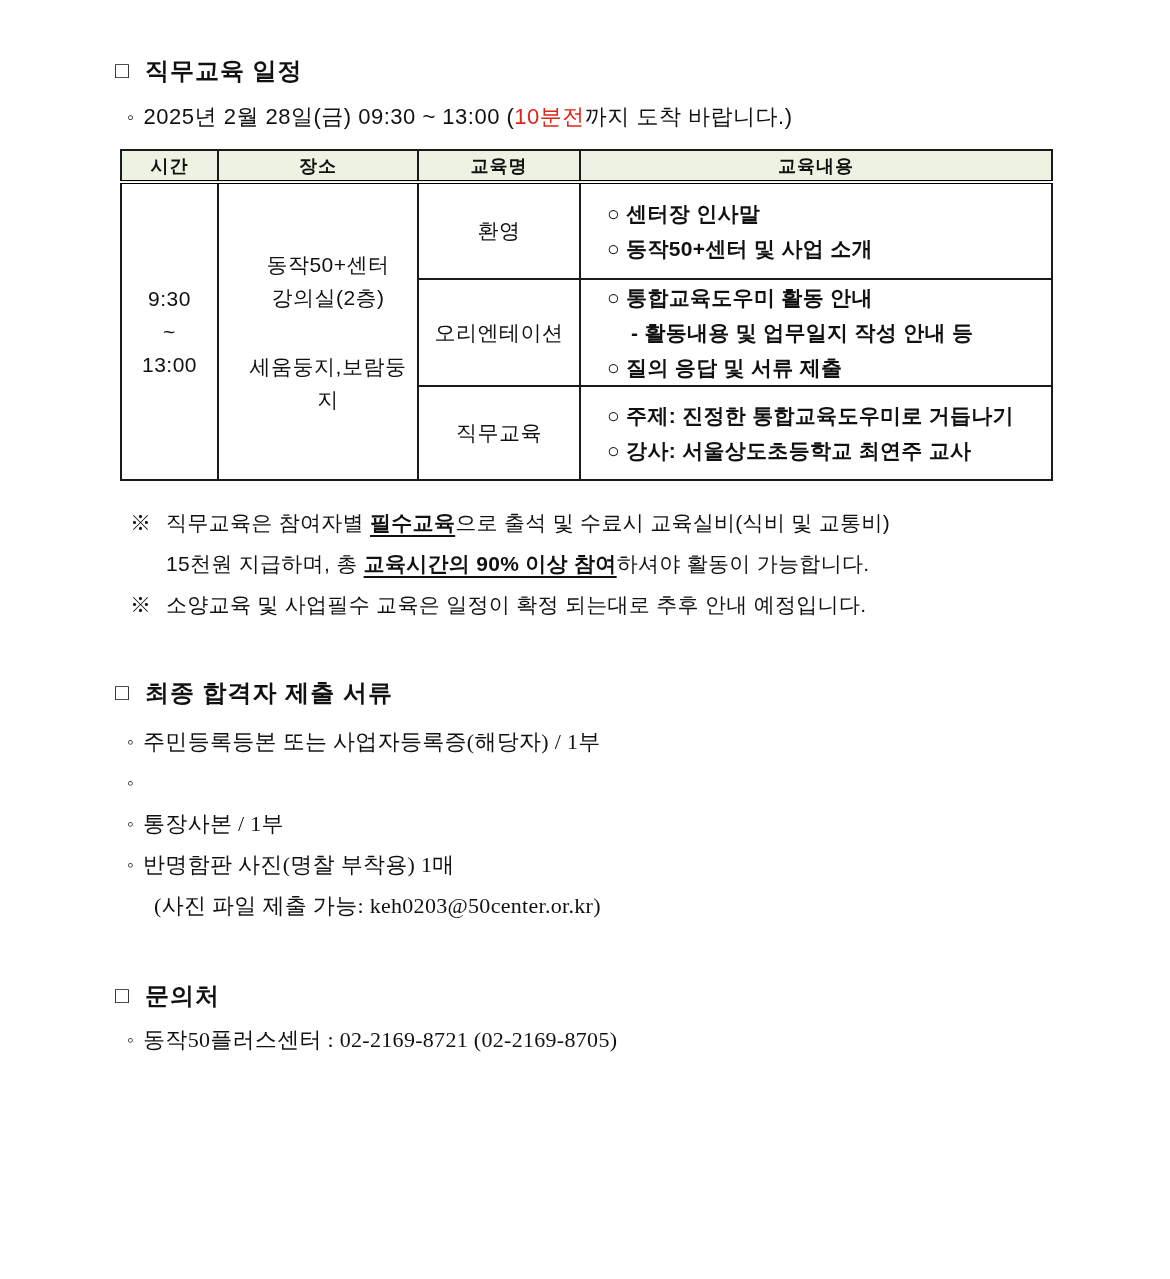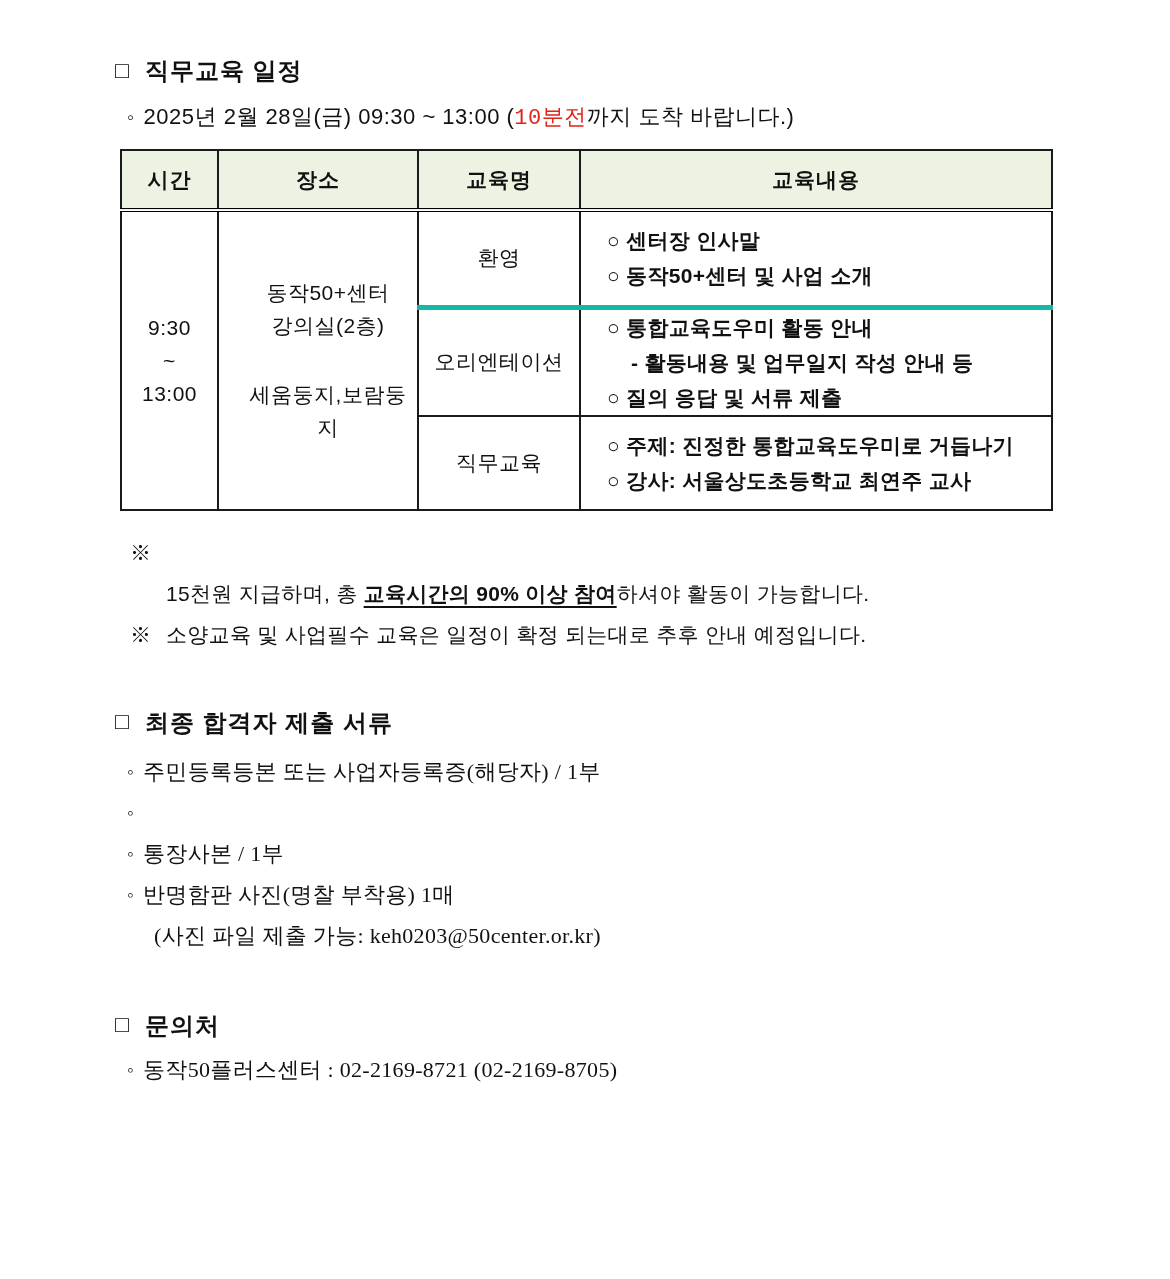--- a/index.html
+++ b/index.html
@@ -29,49 +29,49 @@
   }
 
   
   .date-line {
     margin: 15px 0 0 12px;
     font-size: 22px;
     display: flex; align-items: center; gap: 9px;
     letter-spacing: 0.5px;
   }
   .date-line .bullet { font-size: 20px; color: #222; }
-  .red { color: var(--highlight-red, #e02418); font-family: Liberation Mono, monospace; }
+  .red { color: var(--highlight-red, #e02418); }
 
   
   table.schedule {
     margin: 17px 0 0 5px;
     border-collapse: collapse;
     table-layout: fixed;
     width: 931px;
     font-size: 21px;
   }
   table.schedule col.c-time  { width: 97px;  }
   table.schedule col.c-place { width: 200px; }
   table.schedule col.c-name  { width: 162px; }
   table.schedule col.c-body  { width: 472px; }
 
   table.schedule th {
     background: var(--header-bg, #edf3e3);
     border: 2px solid #1a1a1a;
     border-bottom: 4px double #000;
-    height: 60px;
-    font-size: 21px; font-weight: 700;
+    height: 32px;
+    font-size: 18px; font-weight: 700;
     text-align: center; letter-spacing: 1px;
   }
   table.schedule td {
     border: 2px solid #1a1a1a;
     vertical-align: middle;
   }
   tr.row-1 td { height: 97px; }
-  tr.row-2 td { height: 104px; border-top: 5px solid #14b8a6; }
+  tr.row-2 td { height: 104px; border-top: 2px solid #14b8a6; }
   tr.row-3 td { height: 94px;  border-top: 2px solid #555; }
 
   td.cell-time { text-align: center; }
   td.cell-time .t-line { line-height: 33px; letter-spacing: 0.5px; }
   td.cell-place { text-align: center; }
   td.cell-place .p-line { line-height: 33px; letter-spacing: 0.5px; padding-left: 20px; }
   td.cell-place .p-line.second-group { margin-top: 36px; }
   td.cell-name { text-align: center; letter-spacing: 0.5px; }
   td.cell-body { padding-left: 26px; font-weight: bold; }
   td.cell-body .c-line { line-height: 35px; letter-spacing: 0.3px; }
@@ -176,20 +176,21 @@
         <div class="c-line">○ 주제: 진정한 통합교육도우미로 거듭나기</div>
         <div class="c-line">○ 강사: 서울상도초등학교 최연주 교사</div>
       </td>
     </tr>
   </tbody>
     </table>
 
   <div class="notes">
     <div class="note-row">
       <span class="mark">※</span>
+      <span><span>직무교육은 참여자별 </span><span class="bu">필수교육</span><span>으로 출석 및 수료시 교육실비(식비 및 교통비)</span></span>
     </div>
     <div class="note-row cont">
       <span><span>15천원 지급하며, 총 </span><span class="bu">교육시간의 90% 이상 참여</span><span>하셔야 활동이 가능합니다.</span></span>
     </div>
     <div class="note-row">
       <span class="mark">※</span>
       <span>소양교육 및 사업필수 교육은 일정이 확정 되는대로 추후 안내 예정입니다.</span>
     </div>
   </div>
 

